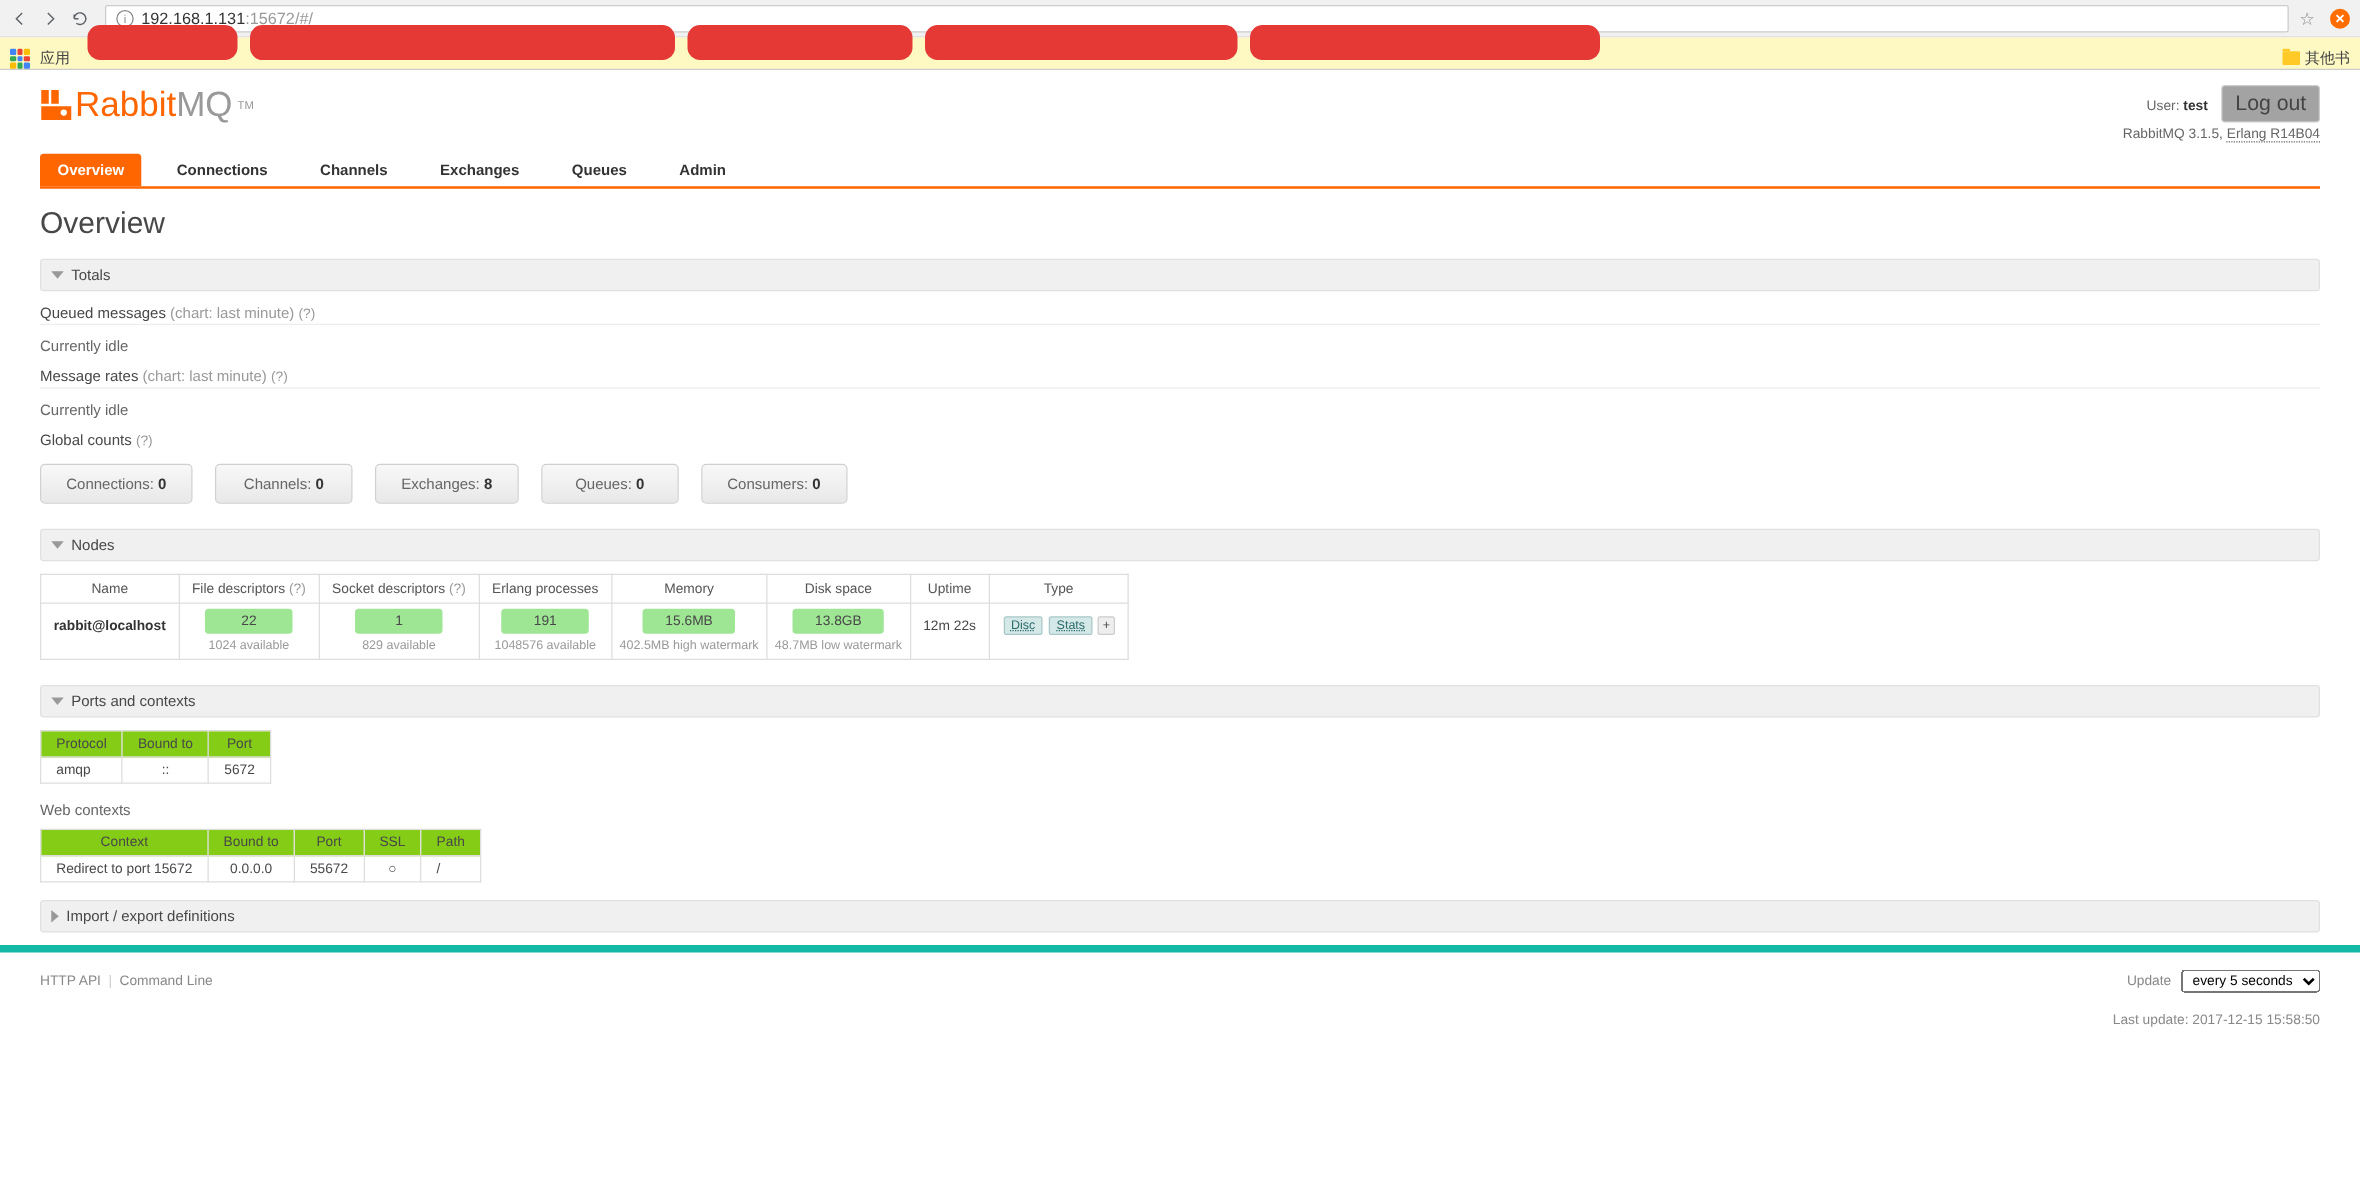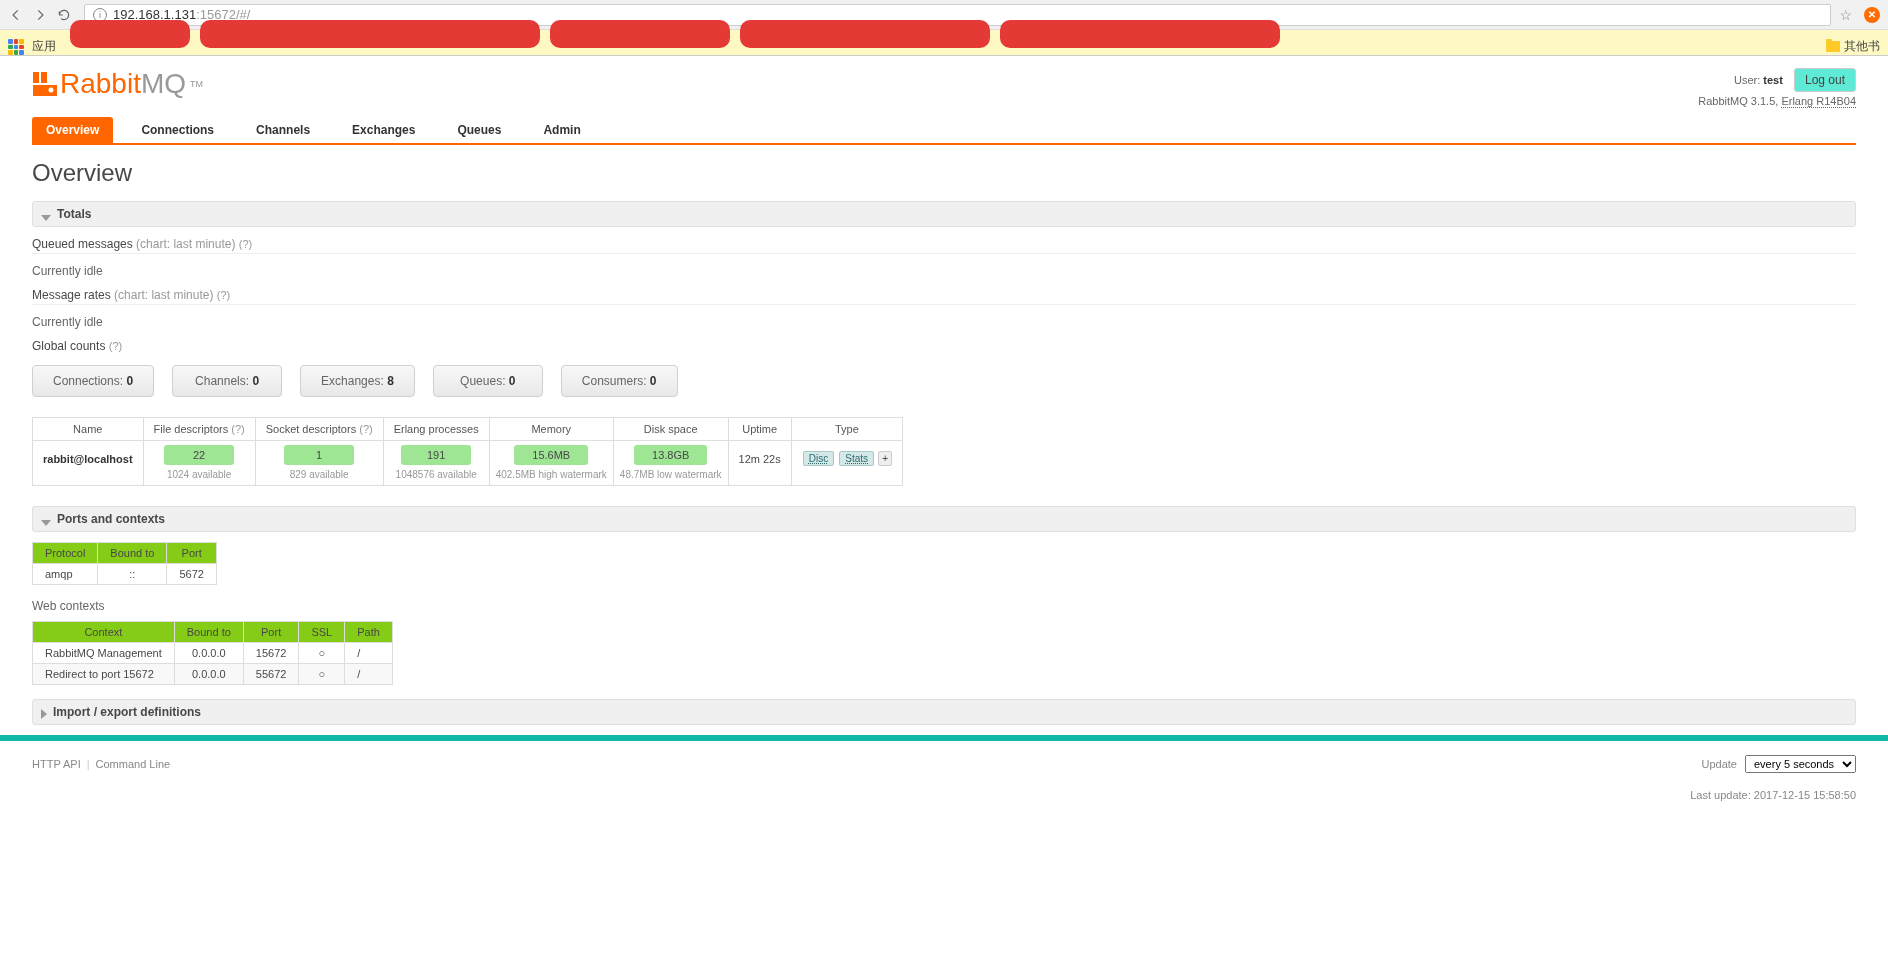--- a/index.html
+++ b/index.html
@@ -34,30 +34,30 @@
     .header { display: flex; align-items: flex-start; margin-bottom: 10px;}
     .logo { display: flex; align-items: center; gap: 2px; }
     .logo-text { font-size: 28px; font-weight: 300; color: #ff6600; }
     .logo-mq { color: #999; }
     .logo-tm { font-size: 9px; color: #999; vertical-align: top; margin-left: 2px;}
     .header-right { margin-left: auto; text-align: right; font-size: 11px;}
     .user-line { margin-bottom: 3px; color: #666;}
     .user-line b { color: #333; font-weight: bold;}
     .version-line { color: #666; }
     .version-line a { color: #666; text-decoration: underline dotted; border-bottom: 1px dotted #666; text-decoration: none;}
-    .logout-btn { display: inline-block; padding: 4px 10px; background: #5eead4; border: 1px solid #ccc; border-radius: 3px; font-size: 12px; margin-left: 8px; cursor: pointer; color: #444; text-align: right;}
+    .logout-btn { display: inline-block; padding: 4px 10px; background: #a3a3a3; border: 1px solid #ccc; border-radius: 3px; font-size: 17px; margin-left: 8px; cursor: pointer; color: #444; text-align: right;}
     
     .tabs { display: flex; border-bottom: 2px solid #ff6600; margin-bottom: 14px;}
     .tab { padding: 6px 14px; font-size: 12px; color: #333; cursor: pointer; font-weight: bold;}
     .tab.active { background: #ff6600; color: #fff; border-radius: 3px 3px 0 0;}
     .tab + .tab { margin-left: 14px; }
     
     h1 { font-size: 24px; font-weight: normal; color: #484848; margin-bottom: 14px;}
     
-    .section-head { background: #f0f0f0; border: 1px solid #e0e0e0; border-radius: 3px; padding: 5px 8px; display: flex; align-items: flex-end; gap: 6px; font-size: 12px; font-weight: bold; margin-bottom: 10px; cursor: pointer;}
+    .section-head { background: #f0f0f0; border: 1px solid #e0e0e0; border-radius: 3px; padding: 5px 8px; display: flex; align-items: center; gap: 6px; font-size: 12px; font-weight: normal; margin-bottom: 10px; cursor: pointer;}
     .caret { width: 0; height: 0; border-left: 5px solid transparent; border-right: 5px solid transparent; border-top: 6px solid #999; }
     .caret-right { width: 0; height: 0; border-top: 5px solid transparent; border-bottom: 5px solid transparent; border-left: 6px solid #999; }
     
     .subsection { margin-bottom: 10px; font-size: 12px; border-bottom: 1px solid #eee; padding-bottom: 2px; margin-top: 2px;}
     .subsection .gray { color: #999; }
     .help { color: #999; font-size: 11px; }
     .idle { color: #666; margin: 6px 0 10px 0; font-size: 12px;}
     
     .counts { display: flex; gap: 18px; margin: 10px 0 20px 0;}
     .count-btn { background: linear-gradient(#f8f8f8,#e8e8e8); border: 1px solid #d0d0d0; border-radius: 4px; padding: 8px 20px; font-size: 12px; color: #666; min-width: 110px; text-align: center; cursor: pointer;}
@@ -198,20 +198,24 @@
   </div>
 
   <div class="counts">
     <div class="count-btn"><span>Connections: </span><b>0</b></div>
     <div class="count-btn"><span>Channels: </span><b>0</b></div>
     <div class="count-btn"><span>Exchanges: </span><b>8</b></div>
     <div class="count-btn"><span>Queues: </span><b>0</b></div>
     <div class="count-btn"><span>Consumers: </span><b>0</b></div>
   </div>
 
+  <div class="section-head">
+    <div class="caret"></div>
+    <span>Nodes</span>
+  </div>
 
   <table class="nodes-table">
     <thead>
       <tr>
         <th>Name</th>
         <th><span>File descriptors </span><span class="help">(?)</span></th>
         <th><span>Socket descriptors </span><span class="help">(?)</span></th>
         <th>Erlang processes</th>
         <th>Memory</th>
         <th>Disk space</th>
@@ -265,27 +269,20 @@
         <tr>
       <th>Context</th>
       <th>Bound to</th>
       <th>Port</th>
       <th>SSL</th>
       <th>Path</th>
     </tr>
       </thead>
     <tbody>
       <tr>
-        <td class="left">RabbitMQ Management</td>
-        <td>0.0.0.0</td>
-        <td>15672</td>
-        <td>○</td>
-        <td class="left">/</td>
-      </tr>
-      <tr>
         <td class="left">Redirect to port 15672</td>
         <td>0.0.0.0</td>
         <td>55672</td>
         <td>○</td>
         <td class="left">/</td>
       </tr>
     </tbody>
   </table>
 
   <div class="section-head">

